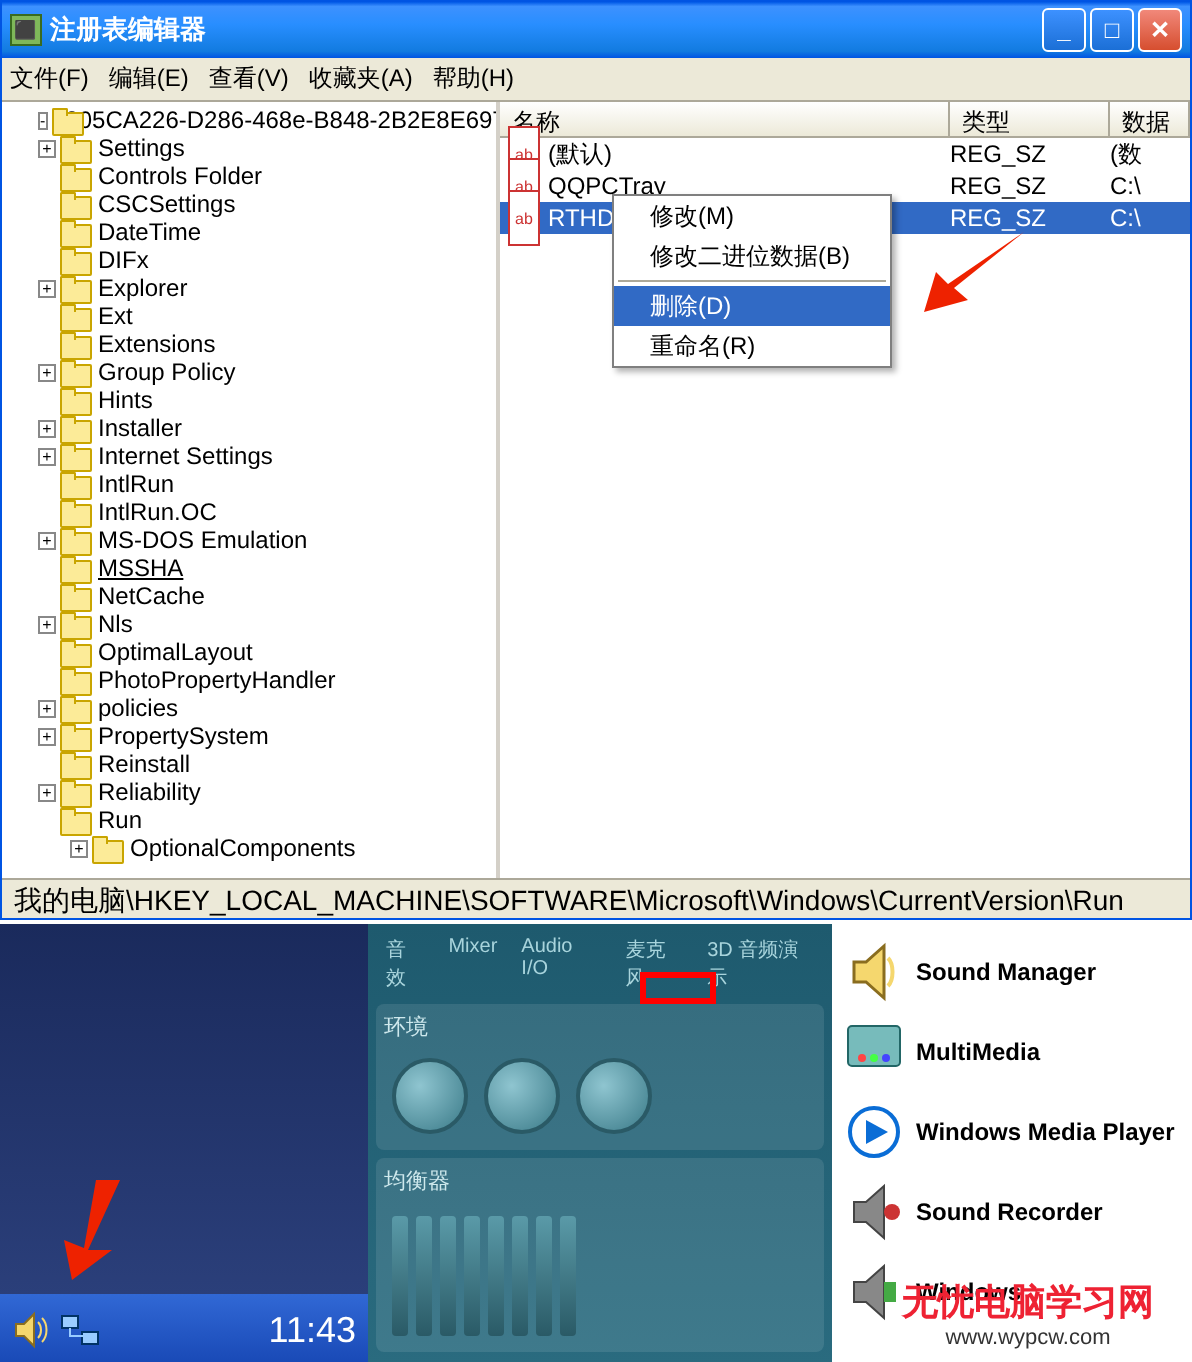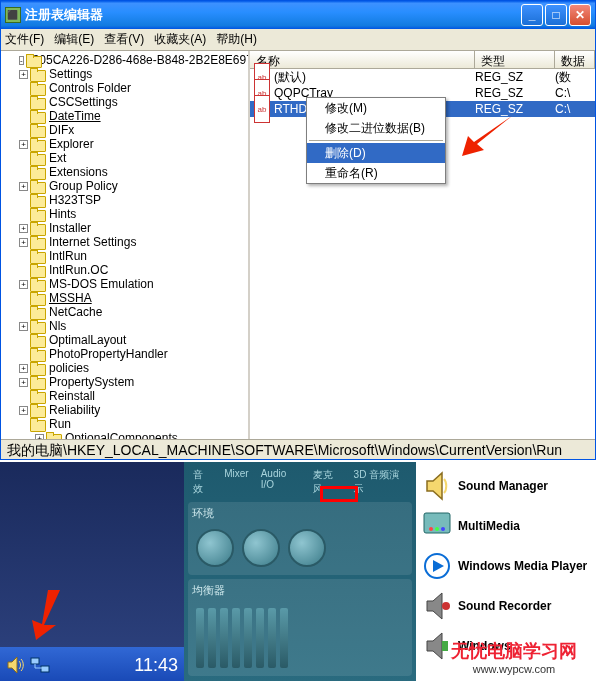--- a/index.html
+++ b/index.html
@@ -100,21 +100,21 @@
           <div class="tree-item" style="padding-left: 16px;">
             <span class="spacer"></span>
             <span class="fld"></span>
             <span>Controls Folder</span>
           </div>
           <div class="tree-item" style="padding-left: 16px;">
             <span class="spacer"></span>
             <span class="fld"></span>
             <span>CSCSettings</span>
           </div>
-          <div class="tree-item" style="padding-left: 16px; text-decoration: underline;">
+          <div class="tree-item" style="padding-left: 16px;">
             <span class="spacer"></span>
             <span class="fld"></span>
             <span>DateTime</span>
           </div>
           <div class="tree-item" style="padding-left: 16px;">
             <span class="spacer"></span>
             <span class="fld"></span>
             <span>DIFx</span>
           </div>
           <div class="tree-item" style="padding-left: 16px;">
@@ -129,25 +129,20 @@
           </div>
           <div class="tree-item" style="padding-left: 16px;">
             <span class="spacer"></span>
             <span class="fld"></span>
             <span>Extensions</span>
           </div>
           <div class="tree-item" style="padding-left: 16px;">
             <span class="toggle">+</span>
             <span class="fld"></span>
             <span>Group Policy</span>
-          </div>
-          <div class="tree-item" style="padding-left: 16px;">
-            <span class="spacer"></span>
-            <span class="fld"></span>
-            <span>H323TSP</span>
           </div>
           <div class="tree-item" style="padding-left: 16px;">
             <span class="spacer"></span>
             <span class="fld"></span>
             <span>Hints</span>
           </div>
           <div class="tree-item" style="padding-left: 16px;">
             <span class="toggle">+</span>
             <span class="fld"></span>
             <span>Installer</span>

